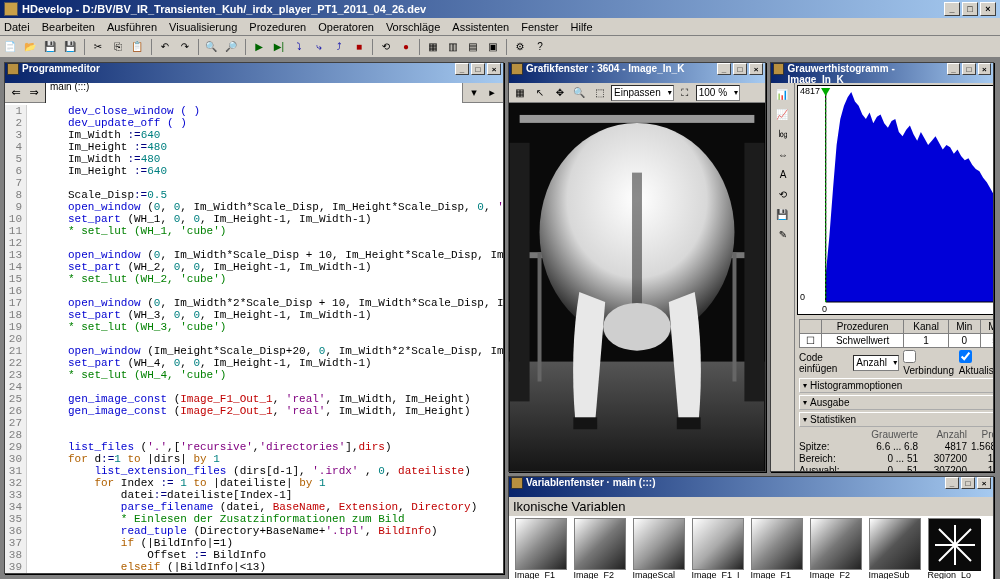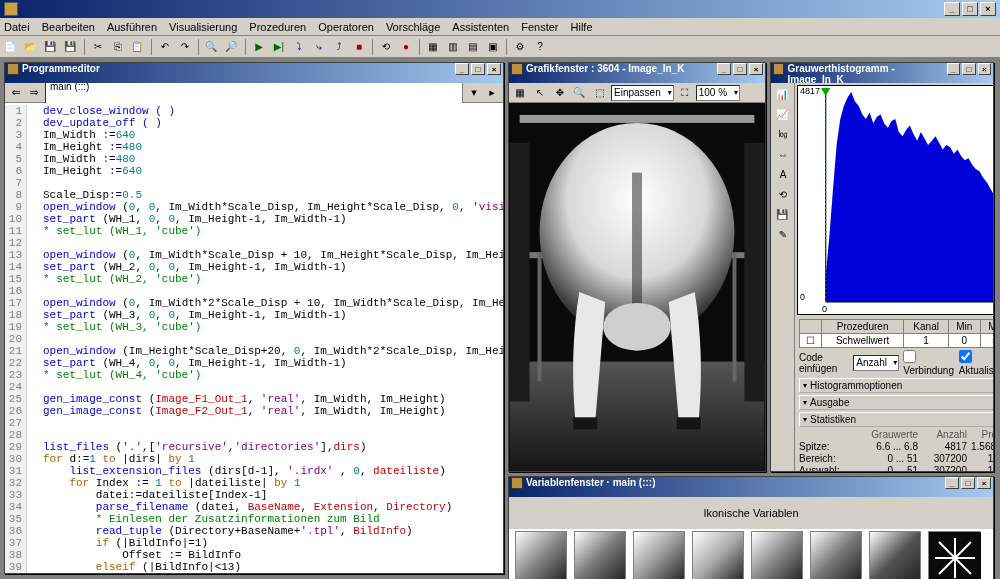--- a/index.html
+++ b/index.html
@@ -103,21 +103,21 @@
     padding: 2px 0;
   }
   .code .ln {
     display:flex; align-items:flex-start;
   }
   .code .gutter {
     width: 22px; text-align:right; padding-right:4px;
     color:#808080; background:#f0f0f0; border-right:1px solid #d0d0d0;
     user-select:none; flex-shrink:0;
   }
-  .code .txt { padding-left:16px; }
+  .code .txt { padding-left:6px;margin-left:35px; }
   .c-blue { color:#0000d0; }
   .c-navy { color:#000080; }
   .c-teal { color:#008080; }
   .c-purple{ color:#800080;}
   .c-green { color:#008000; }
   .c-red { color:#c00000; }
   .c-orange{ color:#b06000;}
   .c-black{ color:#000;}
 
   
@@ -150,37 +150,38 @@
   .hist-table th { background:#d4d0c8; font-weight:normal;}
   .row { display:flex; align-items:center; margin:2px 0; gap:4px;}
   .stat-grid { display:grid; grid-template-columns: 60px 55px 45px 45px; font-size:10px; gap:1px 4px;}
   .stat-grid div { white-space:nowrap; text-align:right;}
   .stat-grid .lbl{ text-align:left;}
   .section-hdr { background:#d4d0c8; border:1px outset #fff; padding:1px 3px; margin:2px 0; font-size:10px; display:flex; align-items:center; gap:3px;}
   .section-hdr:before{content:"▾"; font-size:8px;}
 
   
   .varwin-body{ background:#d4d0c8; }
-  .var-sec-label { font-size:11px; padding:10px 4px;text-align:center; }
+  .var-sec-label { font-size:13px; padding:2px 4px; }
   .thumbs { display:flex; gap:4px; padding:2px 4px; overflow-x:auto; background:#fff; height:78px; align-items:flex-start;}
   .thumb { width:55px; display:flex; flex-direction:column; align-items:center; font-size:9px; flex-shrink:0;}
   .thumb .img { width:52px; height:52px; border:1px solid #808080; background:#888;}
   .thumb .cap { width:52px; overflow:hidden; text-overflow:ellipsis; white-space:nowrap; }
 
   
   ::-webkit-scrollbar { width:14px; height:14px;}
   ::-webkit-scrollbar-track{ background:#e8e8e8;}
   ::-webkit-scrollbar-thumb{ background:#c0c0c0; border:1px solid #808080;}
   ::-webkit-scrollbar-button{ background:#d4d0c8; border:1px solid #808080; height:14px; width:14px;}
 </style>
 </head>
 <body>
 
 <div class="titlebar">
   <div class="icon"></div>
+  <span>HDevelop - D:/BV/BV_IR_Transienten_Kuh/_irdx_player_PT1_2011_04_26.dev</span>
   <div class="spacer"></div>
   <div class="winbtn">_</div>
   <div class="winbtn">□</div>
   <div class="winbtn">×</div>
 </div>
 
 <div class="menubar">
   <span>Datei</span>
   <span>Bearbeiten</span>
   <span>Ausführen</span>

